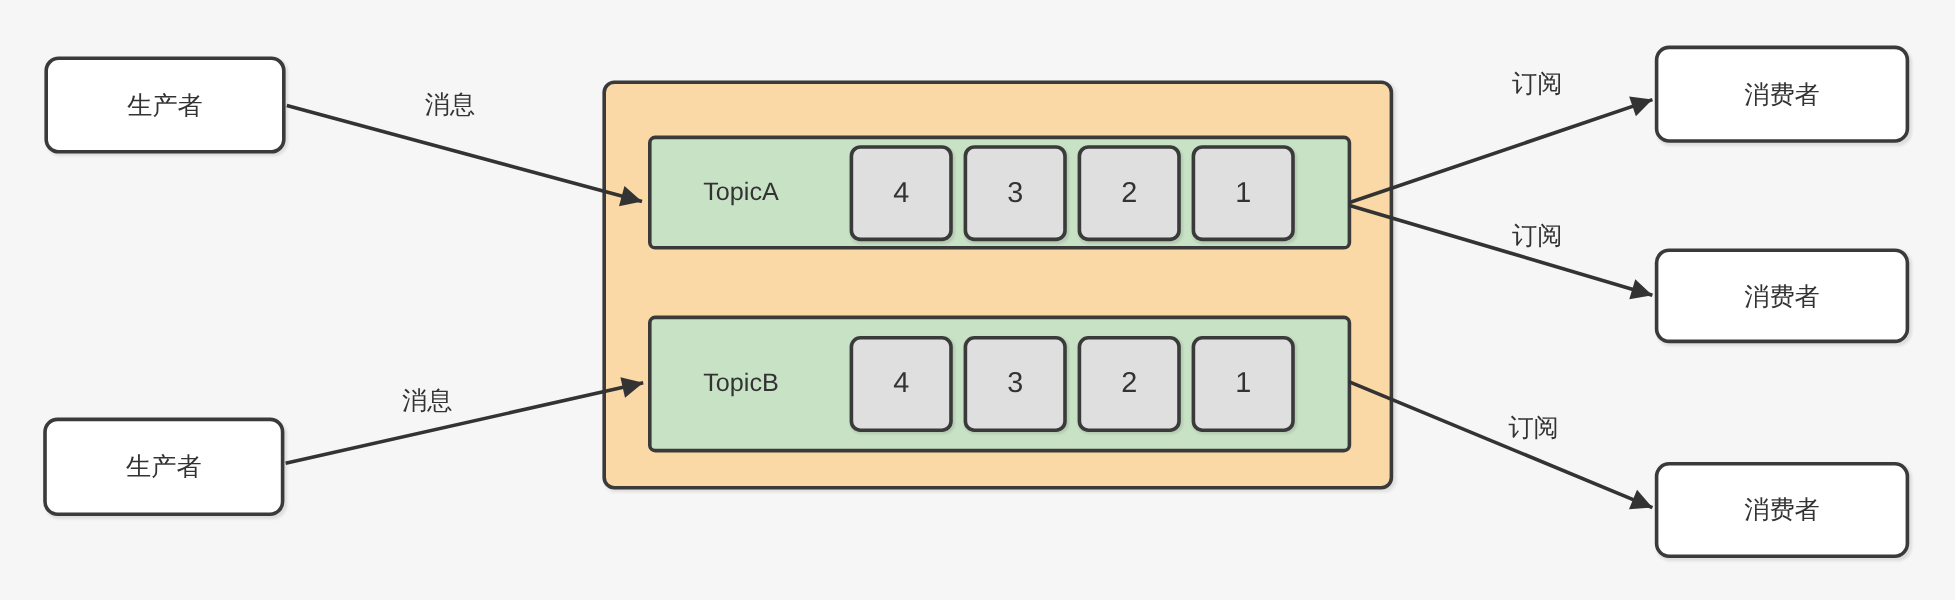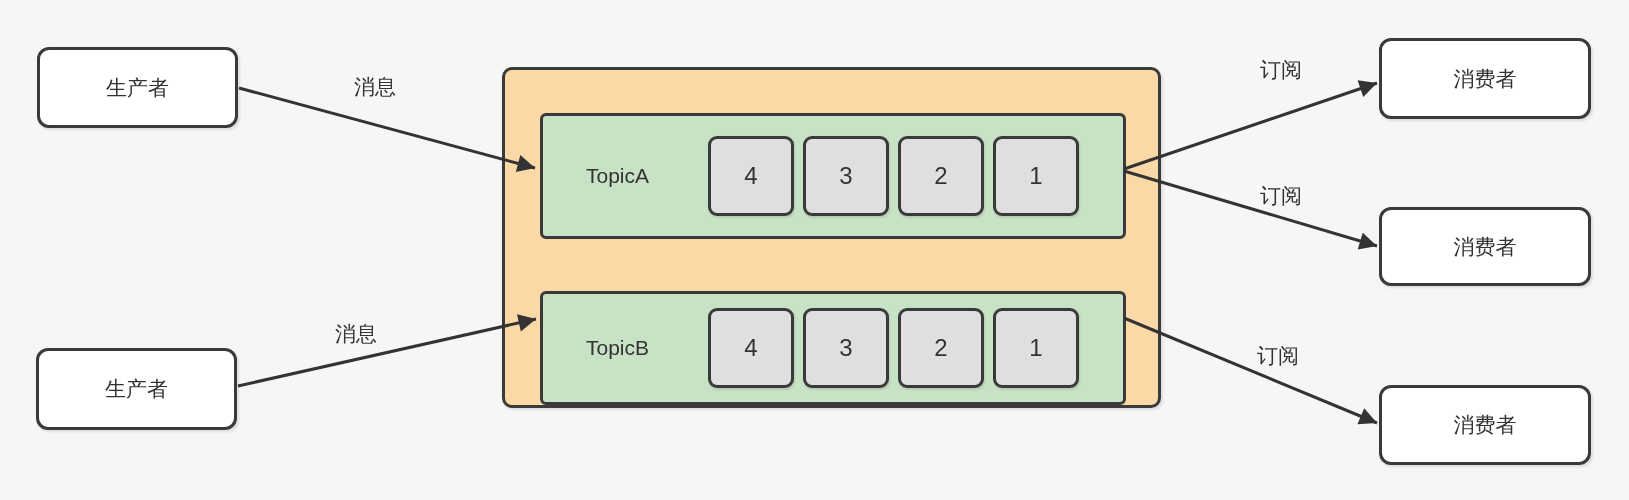--- a/index.html
+++ b/index.html
@@ -63,22 +63,22 @@
   .topic-row {
     position: absolute;
     left: 35px;
     width: 586px;
     background: var(--topic-bg);
     border: 3px solid var(--border);
     border-radius: 6px;
     display: flex;
     align-items: center;
   }
-  .topic-row-a { top: 43px; height: 126px; }
-  .topic-row-b { top: 193px; height: 114px; margin-top: 28px; }
+  .topic-row-a { top: 43px; height: 95px; }
+  .topic-row-b { top: 193px; height: 114px; }
   .topic-name {
     margin-left: 43px;
     font-size: 21px;
     color: var(--text);
     white-space: nowrap;
   }
   .msg-group {
     position: absolute;
     right: 44px;
     top: 50%;

